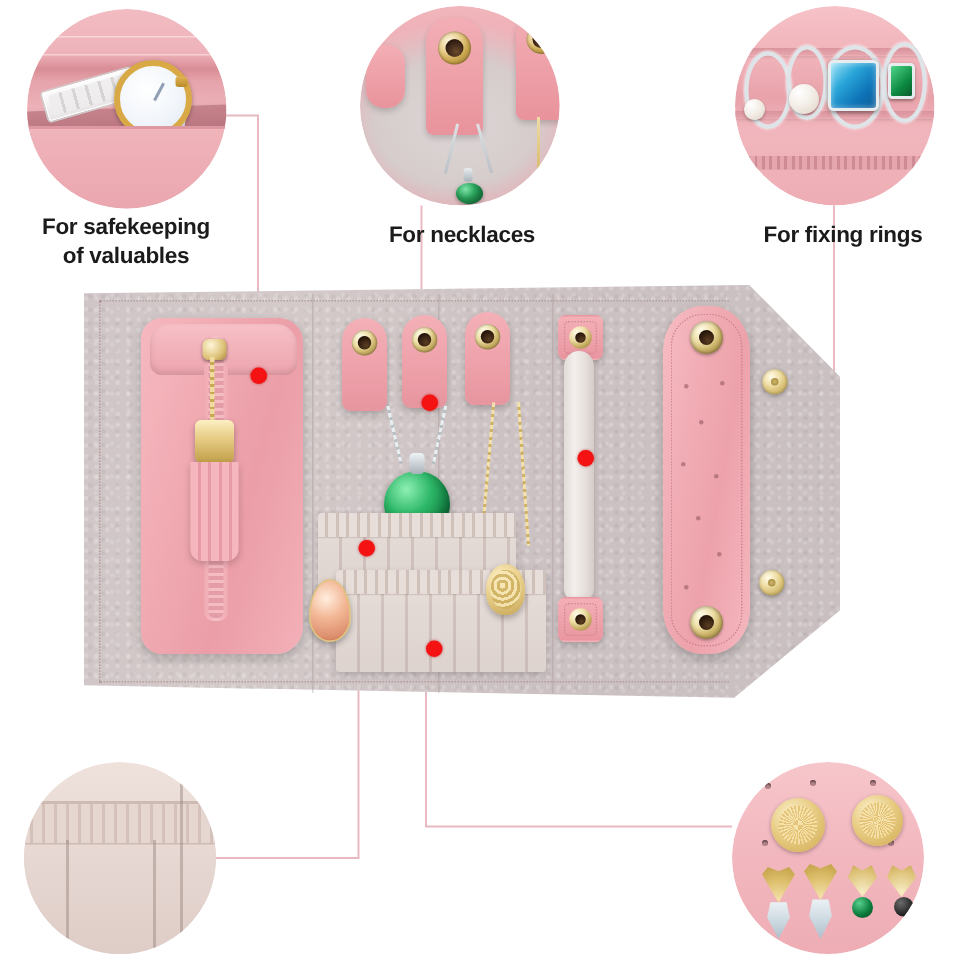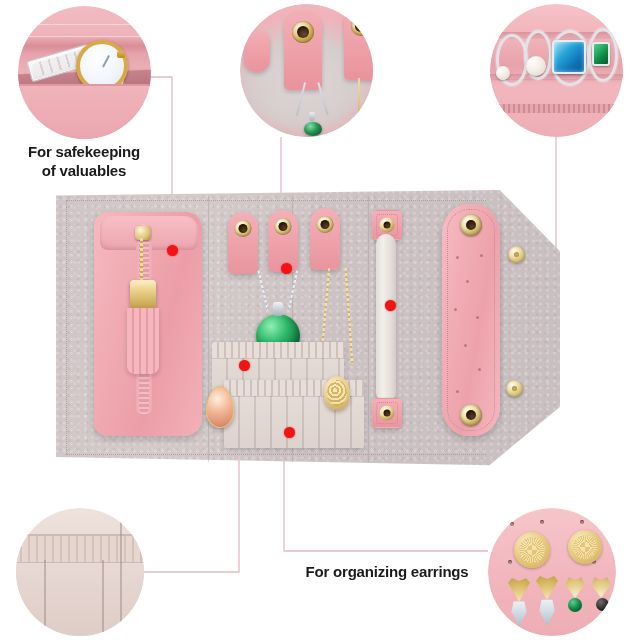--- a/index.html
+++ b/index.html
@@ -468,20 +468,21 @@
         <div class="snap" style="top:8px;width:20px;height:20px;"></div>
       </div>
       <div class="tab" style="left:4px;top:26px;width:26px;height:42px;border-radius:12px;"></div>
       <div class="chain" style="left:60px;top:78px;height:34px;transform:rotate(14deg);"></div>
       <div class="chain" style="left:82px;top:78px;height:34px;transform:rotate(-16deg);"></div>
       <div class="bail" style="left:69px;top:108px;"></div>
       <div class="pendant-green" style="left:64px;top:118px;width:18px;height:14px;"></div>
       <div class="chain" style="left:118px;top:74px;height:56px;background:linear-gradient(#f0dda6,#c8a94f);"></div>
     </div>
   </div>
+  <div class="label" style="left:238px;top:147px;width:140px;">For necklaces</div>
 
   <div class="callout" id="c-ring" style="left:490px;top:4px;width:133px;height:133px;">
     <div class="inner">
       <div class="ring-groove" style="top:28px;"></div>
       <div class="ring-groove" style="top:70px;"></div>
 
       <div class="ring-band" style="left:6px;top:30px;width:26px;height:46px;"></div>
       <div class="pearl" style="left:6px;top:62px;width:14px;height:14px;"></div>
 
       <div class="ring-band" style="left:34px;top:26px;width:22px;height:44px;"></div>
@@ -489,20 +490,21 @@
 
       <div class="ring-band" style="left:60px;top:26px;width:34px;height:50px;"></div>
       <div class="gem-blue" style="left:62px;top:36px;width:30px;height:30px;"></div>
 
       <div class="ring-band" style="left:98px;top:24px;width:24px;height:48px;"></div>
       <div class="gem-green" style="left:102px;top:38px;width:14px;height:20px;"></div>
 
       <div class="zip-teeth" style="top:100px;"></div>
     </div>
   </div>
+  <div class="label" style="left:492px;top:147px;width:140px;">For fixing rings</div>
 
   <div id="product">
     <div class="roll-base"></div>
     <div class="roll-tex"></div>
 
     <div class="stitch" style="left:10px;top:10px;width:420px;"></div>
     <div class="stitch" style="left:10px;top:264px;width:420px;"></div>
     <div class="stitch-v" style="left:10px;top:10px;height:254px;"></div>
 
     <div class="panel-div" style="left:152px;"></div>
@@ -605,15 +607,14 @@
       <div class="fan-earring" style="left:48px;top:68px;width:22px;height:24px;"></div>
       <div class="drop-clear" style="left:50px;top:90px;width:18px;height:28px;"></div>
 
       <div class="leaf-earring" style="left:76px;top:68px;width:22px;height:22px;"></div>
       <div class="drop-green" style="left:80px;top:90px;width:14px;height:14px;"></div>
 
       <div class="leaf-earring" style="left:102px;top:68px;width:22px;height:22px;"></div>
       <div class="drop-dark" style="left:108px;top:90px;width:13px;height:13px;"></div>
     </div>
   </div>
-  <div class="label" style="left:292px;top:562px;width:190px;">For organizing earrings</div>
 
 </div>
 
 </body></html>

